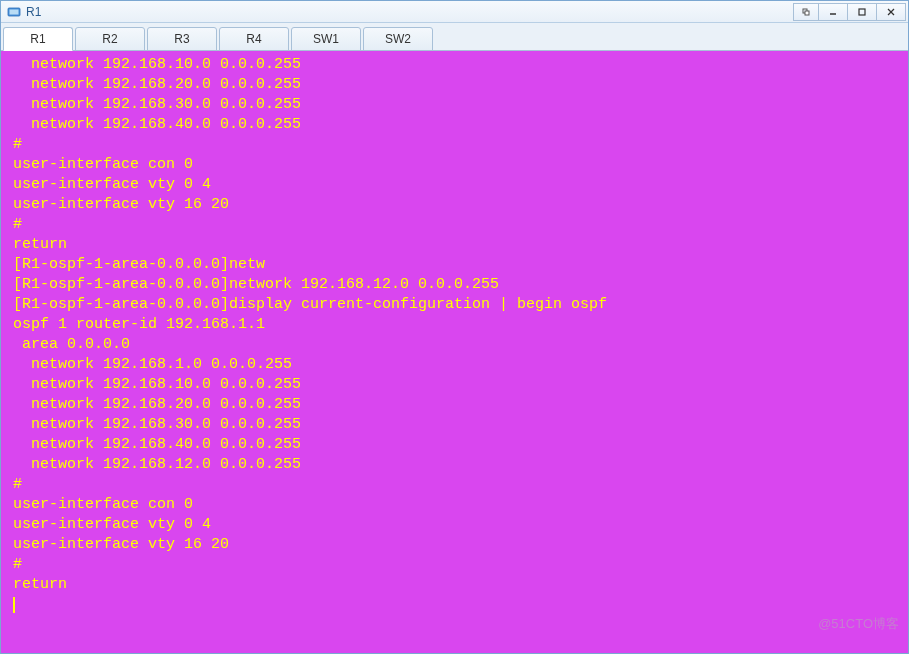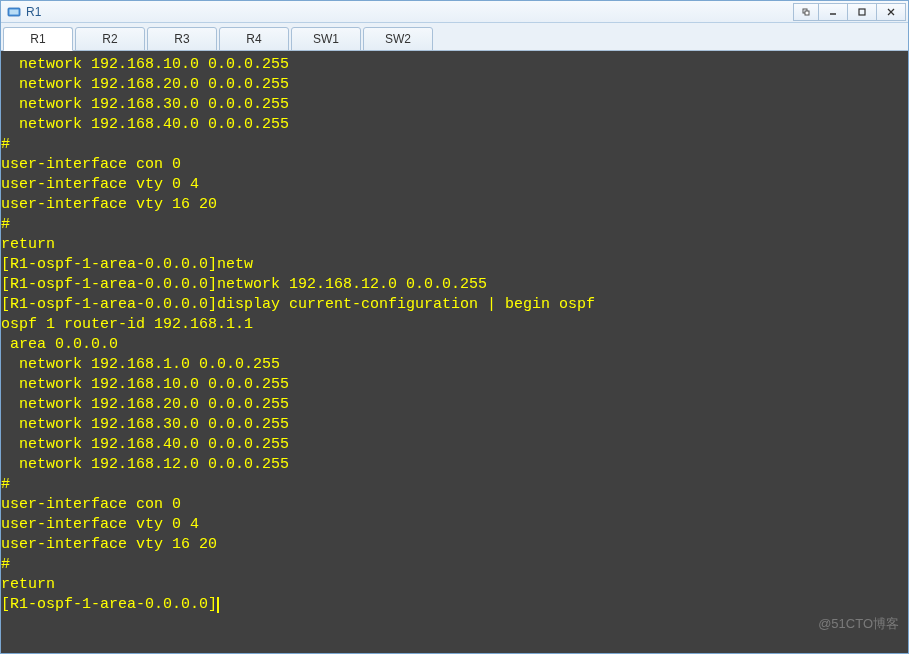--- a/index.html
+++ b/index.html
@@ -82,26 +82,26 @@
       border-top-left-radius: 3px;
       border-top-right-radius: 3px;
       margin-right: 2px;
     }
     .tab.active {
       background: #fff;
       border-bottom: 1px solid #fff;
       font-weight: normal;
     }
     .terminal {
-      background: #404040;
+      background: #d946ef;
       color: #ffff00;
       font-family: "Consolas", "Courier New", monospace;
       font-size: 15px;
       line-height: 20px;
-      padding: 4px 0;
+      padding: 4px 12px;
       height: calc(100% - 50px);
       overflow: hidden;
       white-space: pre;
     }
     .watermark {
       position: absolute;
       bottom: 21px;
       right: 10px;
       color: rgba(180,180,180,0.5);
       font-size: 13px;
@@ -184,15 +184,15 @@
   network 192.168.20.0 0.0.0.255
   network 192.168.30.0 0.0.0.255
   network 192.168.40.0 0.0.0.255
   network 192.168.12.0 0.0.0.255
 #
 user-interface con 0
 user-interface vty 0 4
 user-interface vty 16 20
 #
 return
-<span>[R1-ospf-1-area-0.0.0.0]</span><span class="cursor"></span></div>
+<span class="cursor"></span></div>
 
 <div class="watermark">@51CTO博客</div>
 
 </body></html>

